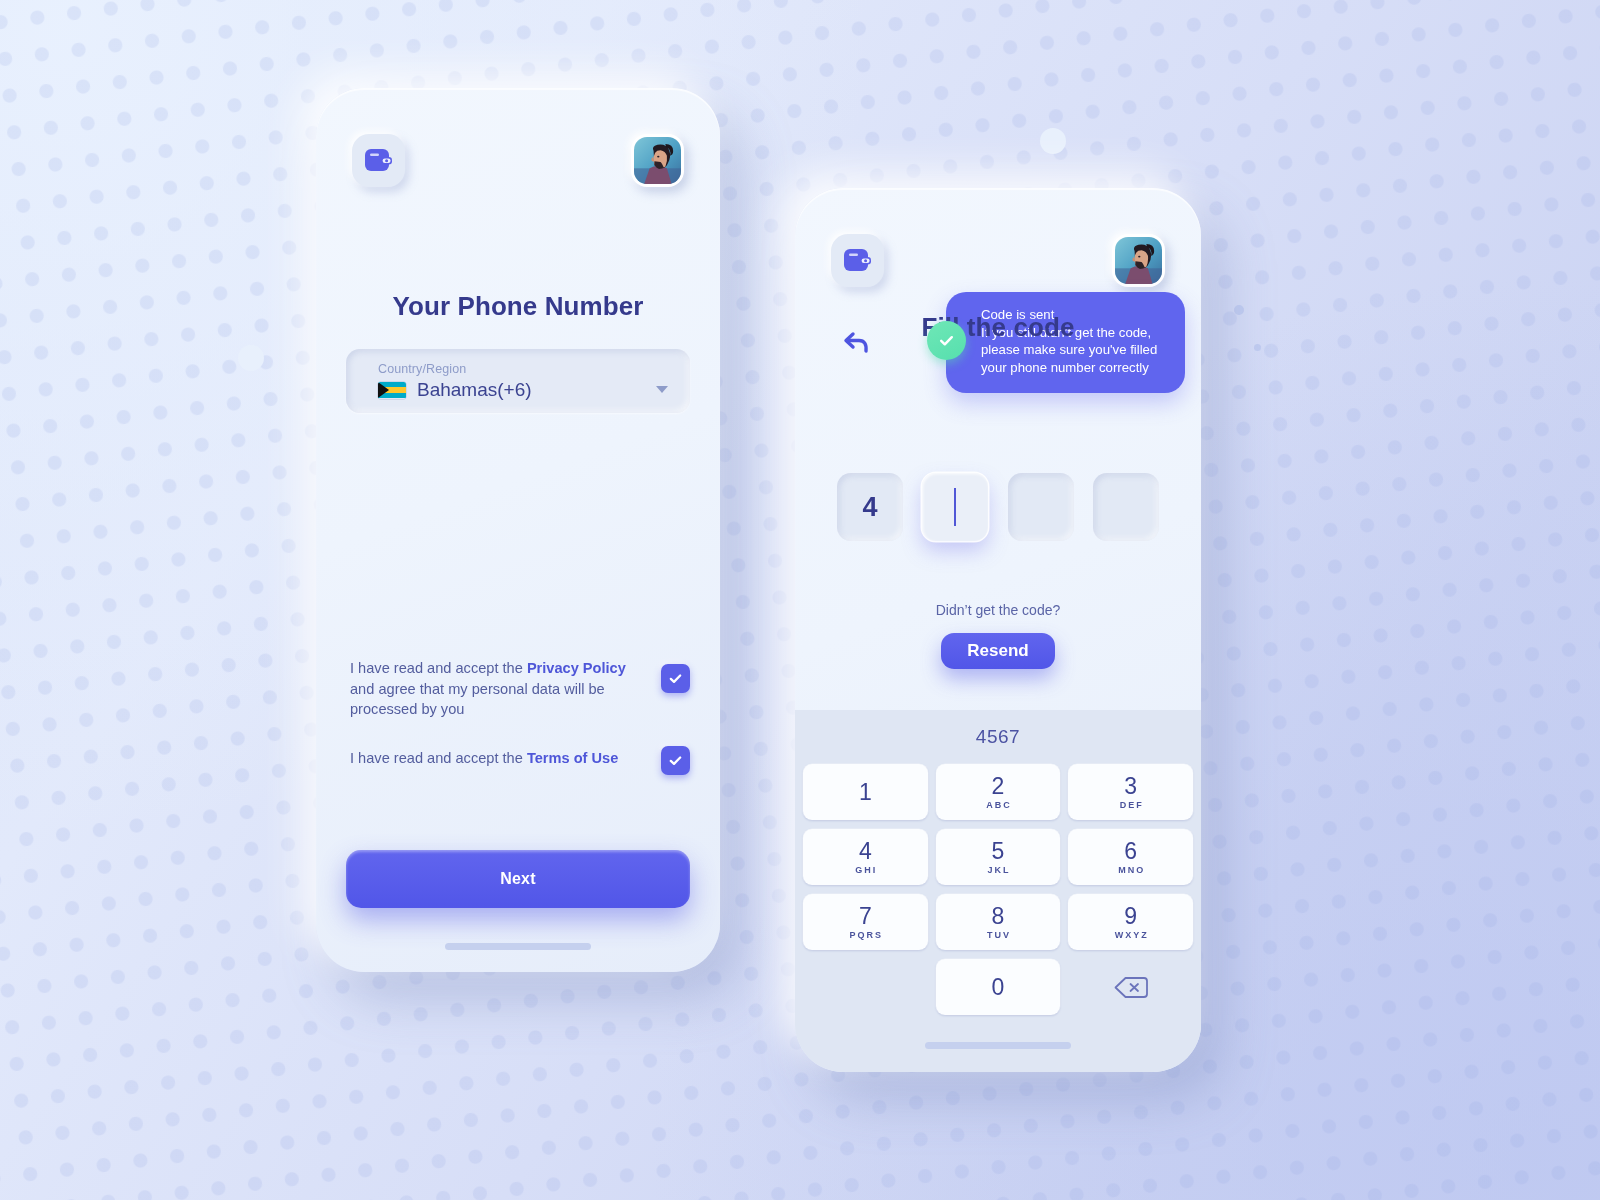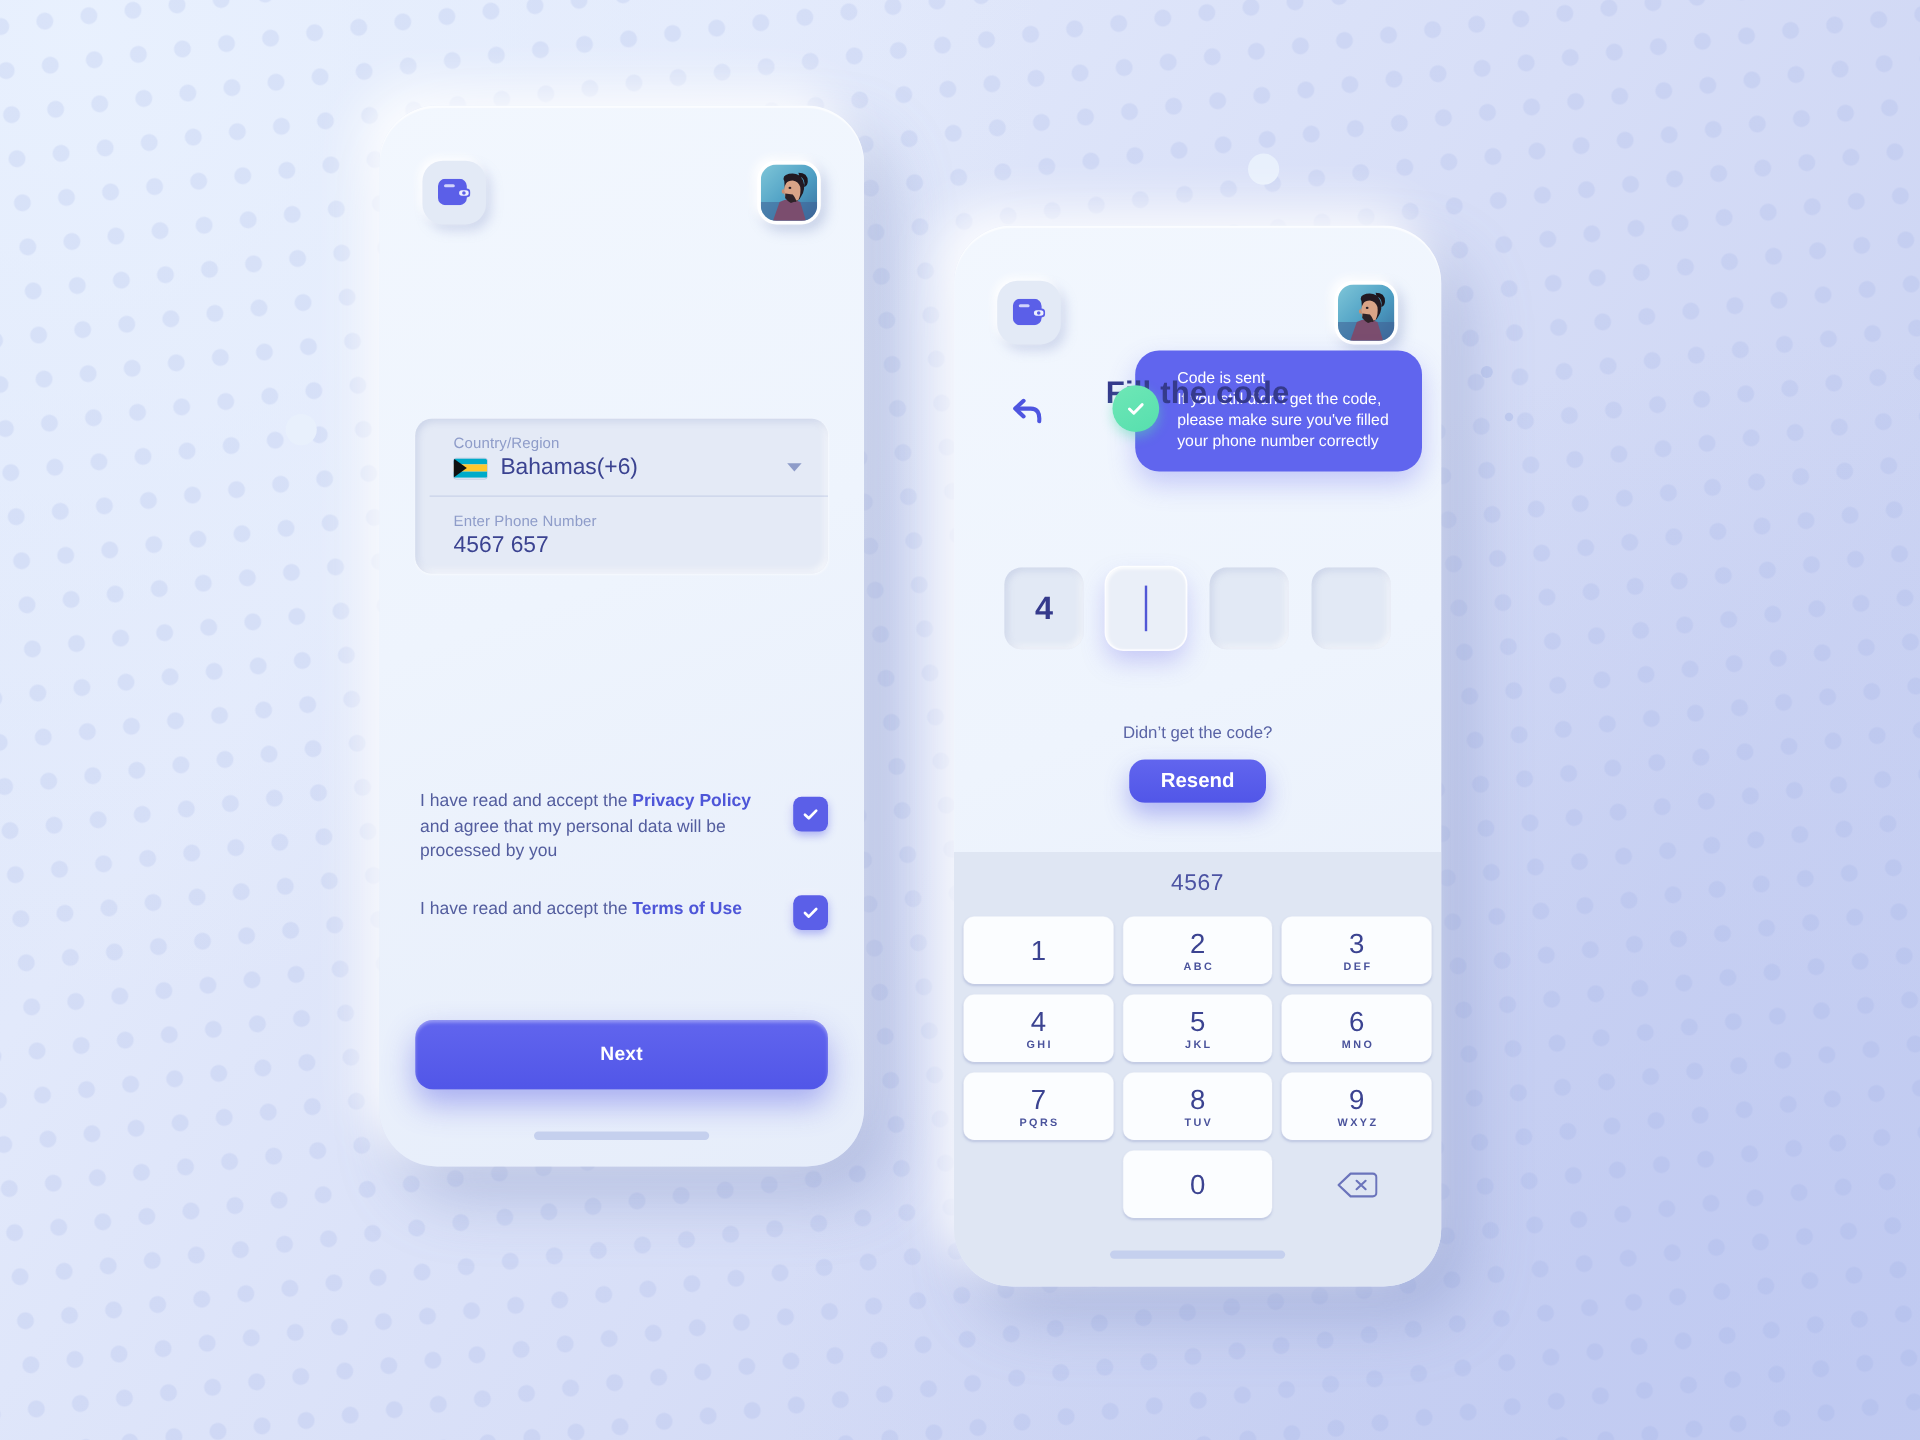--- a/index.html
+++ b/index.html
@@ -407,38 +407,35 @@
           <path d="M25 18 Q22 12 30 10 Q41 8 45 17 Q48 26 43 34 Q40 41 32 40 L26 36 Z" fill="#231a22"></path>
           <path d="M27 20 Q24 25 25 31 Q26 38 33 40 L40 38 Q43 31 42 24 Q40 18 34 17 Q29 17 27 20 Z" fill="#d9a487"></path>
           <path d="M26 31 Q25 38 32 41 L38 39 Q36 34 34 32 Z" fill="#2e2228"></path>
           <path d="M24 26 Q21 28 23 31 L26 31 Z" fill="#c98f73"></path>
           <ellipse cx="31" cy="25" rx="1.5" ry="1.2" fill="#2b2028"></ellipse>
           <path d="M40 9 Q50 9 50 18 Q50 23 46 24 Q48 15 41 13 Z" fill="#1d161d"></path>
         </svg>
       </div>
     </div>
 
+    <div class="screen-title" id="title-left">Your Phone Number</div>
 
     <div class="field-card">
       <div class="field-row has-caret">
         <div class="field-label">Country/Region</div>
         <div class="field-value">
           <span class="flag">
             <span class="band b1"></span>
               <span class="band b2"></span>
               <span class="band b3"></span>
             <span class="tri"></span>
           </span>
           <span>Bahamas(+6)</span>
         </div>
         <span class="dropdown-caret"></span>
-      </div>
-      <div class="field-row">
-        <div class="field-label">Enter Phone Number</div>
-        <div class="field-value">4567 657</div>
       </div>
     </div>
 
     <div class="terms-block" id="terms-1">
       <div class="terms-row">
         <div class="terms-text"><span>I have read and accept the </span><span class="link">Privacy Policy</span><span> and agree that my personal data will be processed by you</span></div>
         <div class="checkbox">
           <svg class="check-mark" viewBox="0 0 16 16">
             <path d="M3 8.4 L6.4 11.6 L13 4.8" fill="none" stroke="#ffffff" stroke-width="2.4" stroke-linecap="round" stroke-linejoin="round"></path>
           </svg>

